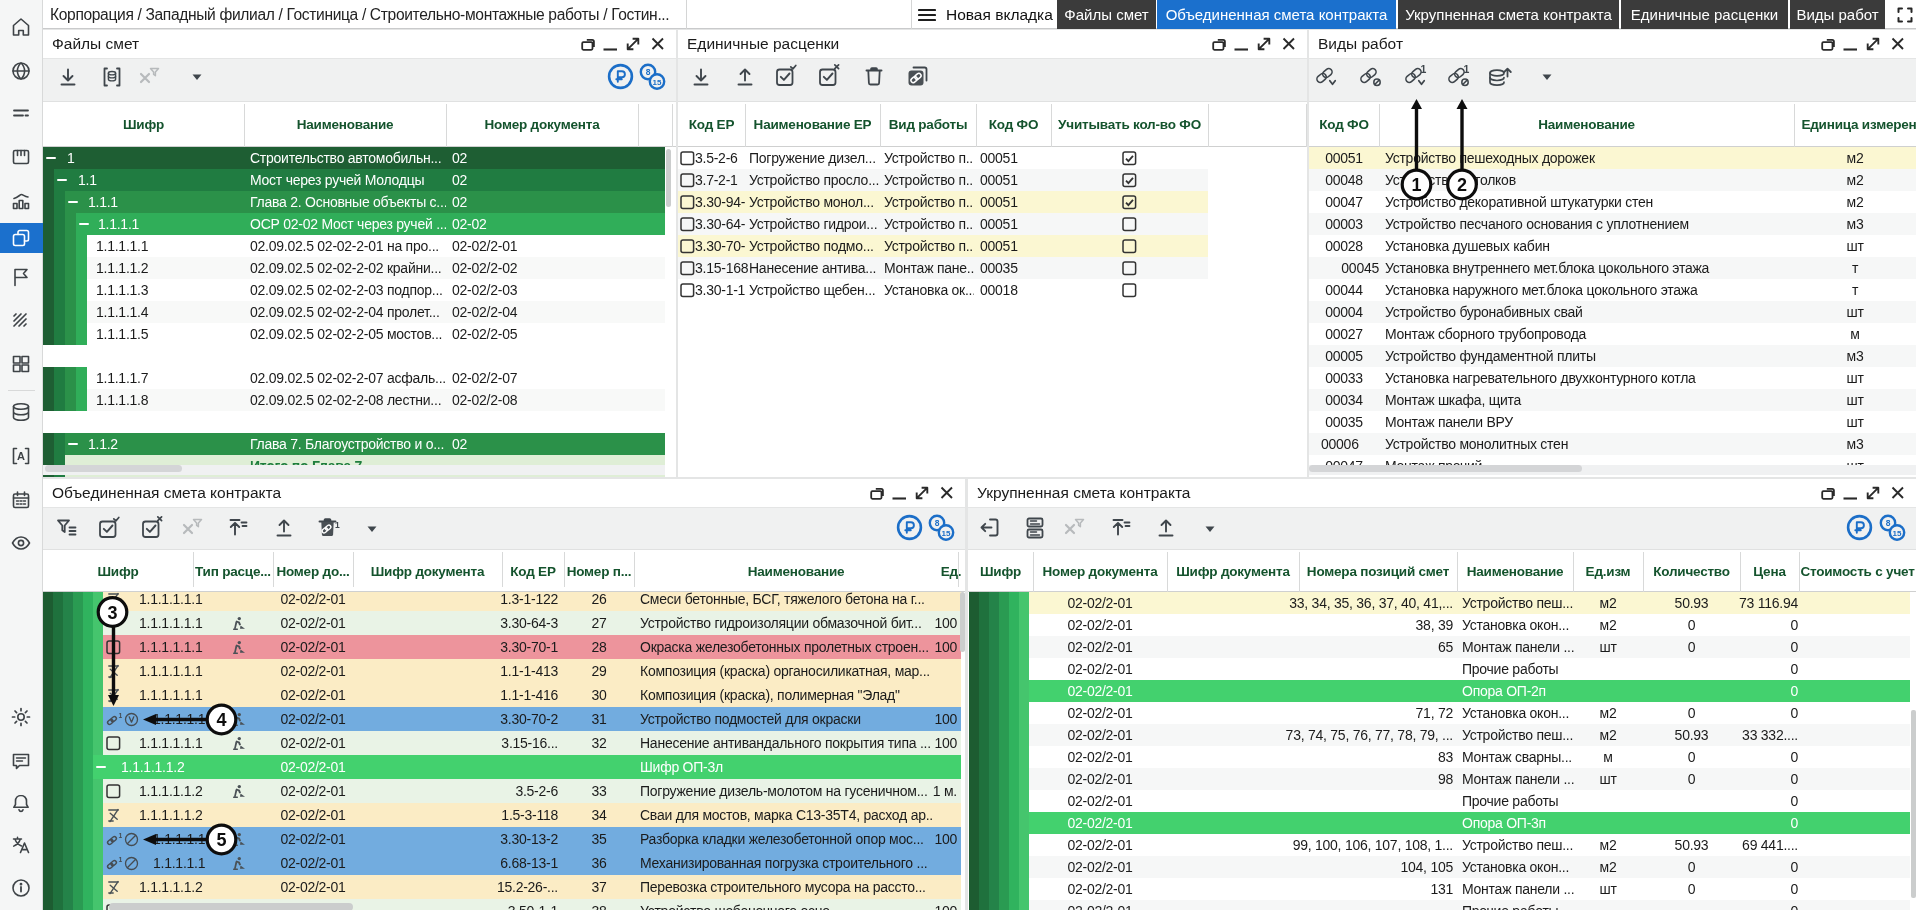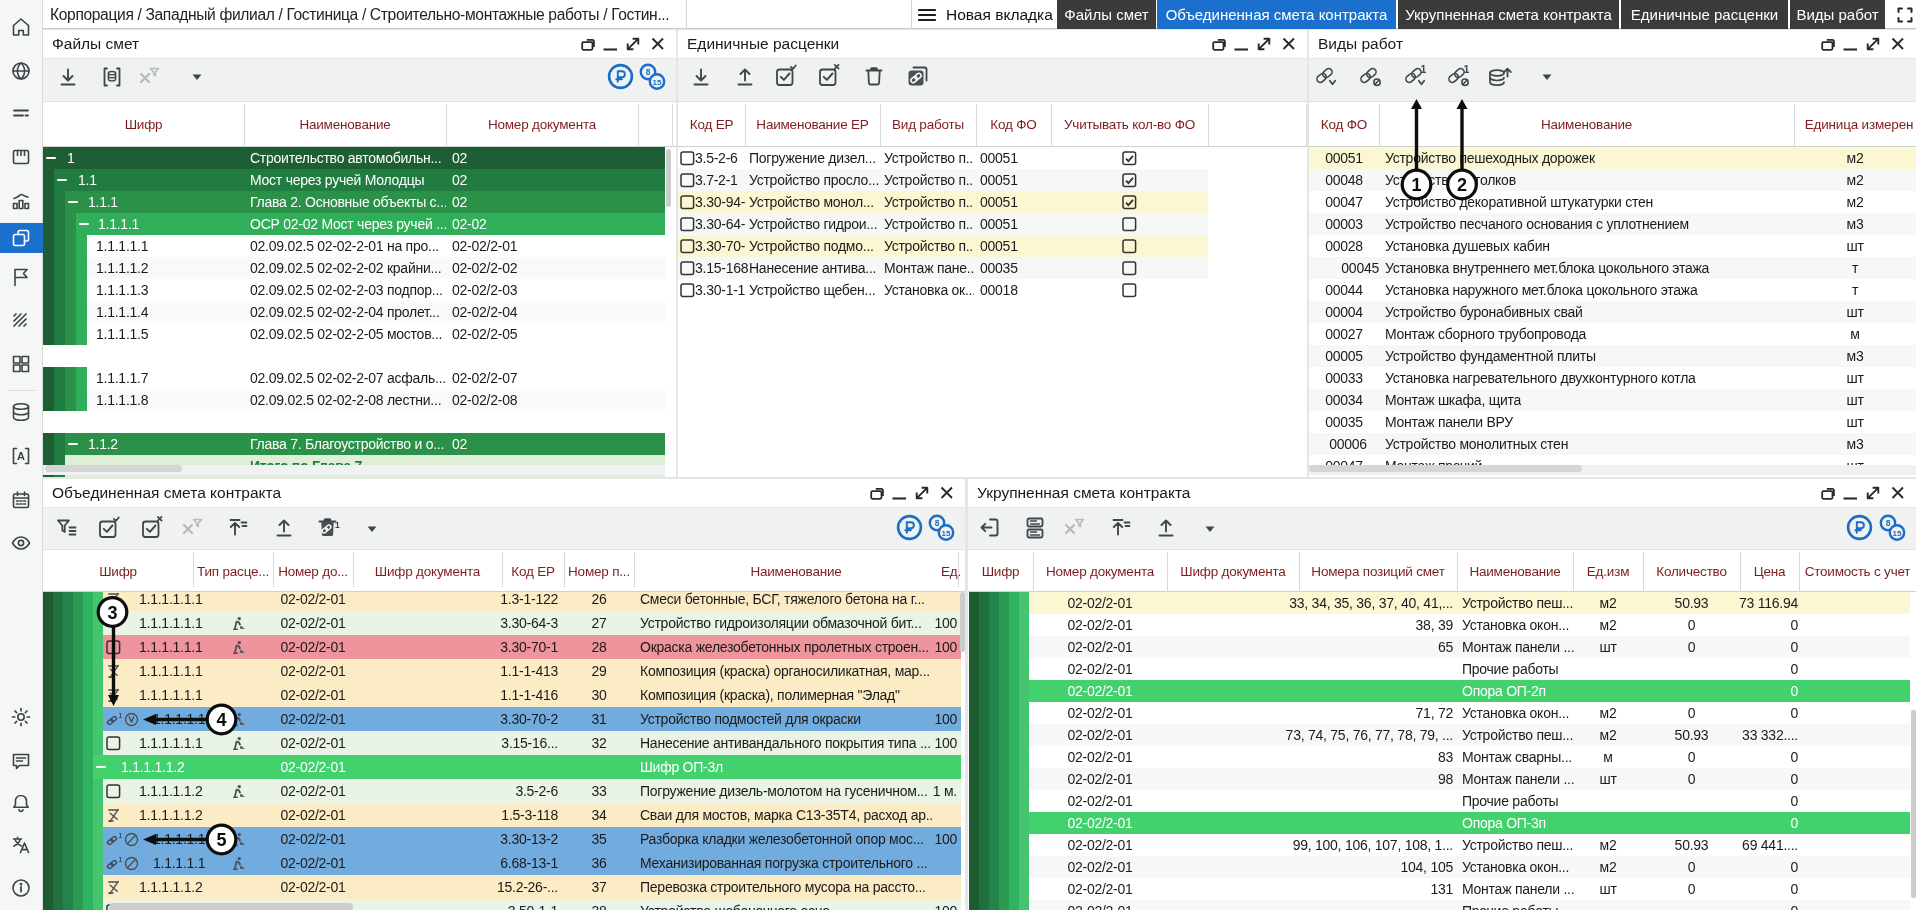--- a/index.html
+++ b/index.html
@@ -3,21 +3,21 @@
 <style>
 *{margin:0;padding:0;box-sizing:border-box;}
 html,body{width:1916px;height:910px;overflow:hidden;background:#e4e5e5;
  font-family:"Liberation Sans",sans-serif;color:#1b1b1b;}
 .abs{position:absolute;}
 .panel{position:absolute;background:#fff;overflow:hidden;}
 .ptitle{position:absolute;left:0;top:0;right:0;height:28px;background:#fff;}
 .ptitle span{position:absolute;left:9px;top:5px;font-size:15.5px;color:#1a1a1a;}
 .ptoolbar{position:absolute;left:0;right:0;background:#f0f1f1;border-top:1px solid #e4e5e5;border-bottom:1px solid #e0e1e1;}
 .phead{position:absolute;left:0;right:0;background:#fff;border-bottom:1px solid #cfd0d0;}
-.hcell{position:absolute;font-weight:normal;font-size:13.5px;letter-spacing:-0.2px;color:#7f1d1d;text-align:center;top:50%;transform:translateY(-50%);}
+.hcell{position:absolute;font-weight:bold;font-size:13.5px;letter-spacing:-0.2px;color:#14532d;text-align:center;top:50%;transform:translateY(-50%);}
 .hsep{position:absolute;top:2px;bottom:0;width:1px;background:#d8d9d9;}
 .row{position:absolute;overflow:hidden;}
 .ct{position:absolute;font-size:14px;white-space:nowrap;letter-spacing:-0.25px;}
 svg{display:block;}
 .ovl{position:absolute;left:0;top:0;pointer-events:none;z-index:60;}
 </style></head>
 <body>
 
 <div class="abs" style="left:43px;top:0;width:1873px;height:29px;background:#fff;border-bottom:1px solid #c9cacb"></div>
 <div class="abs" style="left:50px;top:0;height:29px;line-height:29px;font-size:15.6px;letter-spacing:-0.35px;color:#232323;white-space:nowrap">Корпорация / Западный филиал / Гостиница / Строительно-монтажные работы / Гостин...</div>
@@ -563,21 +563,21 @@
       <div class="ct" style="left:0px;width:70px;text-align:center;top:3px">00034</div>
       <div class="ct" style="left:76px;top:3px">Монтаж шкафа, щита</div>
       <div class="ct" style="left:485px;width:122px;text-align:center;top:3px">шт</div>
     </div>
 <div class="row" style="left:0;top:381px;width:607px;height:22px;background:#ffffff">
       <div class="ct" style="left:0px;width:70px;text-align:center;top:3px">00035</div>
       <div class="ct" style="left:76px;top:3px">Монтаж панели ВРУ</div>
       <div class="ct" style="left:485px;width:122px;text-align:center;top:3px">шт</div>
     </div>
 <div class="row" style="left:0;top:403px;width:607px;height:22px;background:#f6f7f7">
-      <div class="ct" style="left:4px;width:70px;text-align:center;top:3px">00006</div>
+      <div class="ct" style="left:12px;width:70px;text-align:left;top:3px">00006</div>
       <div class="ct" style="left:76px;top:3px">Устройство монолитных стен</div>
       <div class="ct" style="left:485px;width:122px;text-align:center;top:3px">м3</div>
     </div>
 <div class="row" style="left:0;top:425px;width:607px;height:22px;background:#ffffff">
       <div class="ct" style="left:0px;width:70px;text-align:center;top:3px">00047</div>
       <div class="ct" style="left:76px;top:3px">Монтаж прочий</div>
       <div class="ct" style="left:485px;width:122px;text-align:center;top:3px">шт</div>
     </div>
 <div class="abs" style="left:0;top:435px;width:607px;height:10px;background:#f0f1f2"></div>
 <div class="abs" style="left:0;top:435px;width:273px;height:7px;background:#d4d5d7;border-radius:3.5px"></div>

